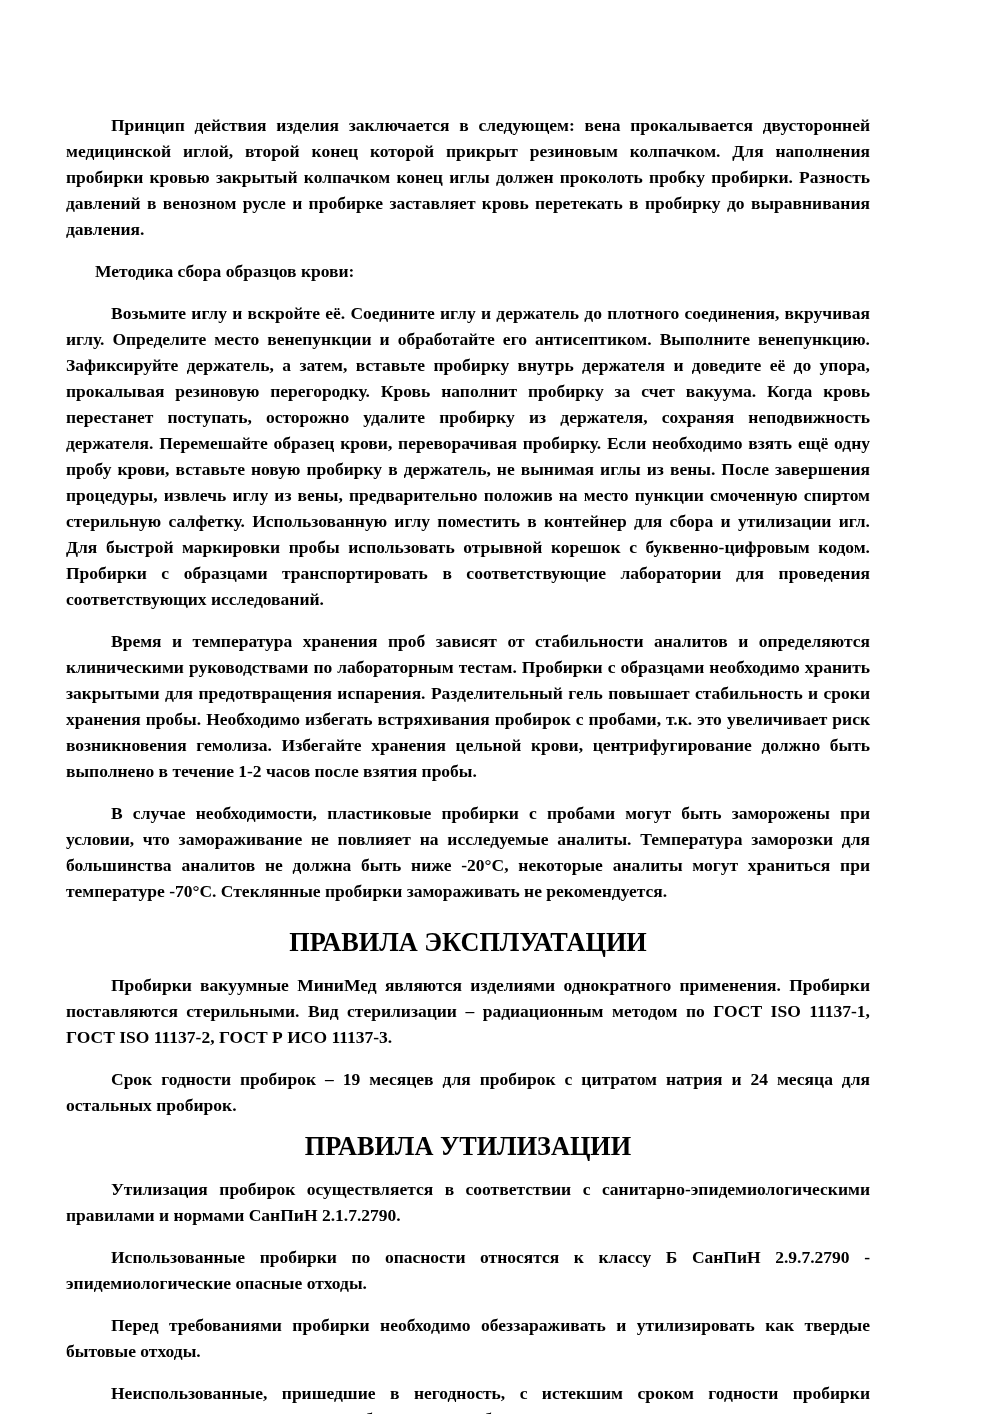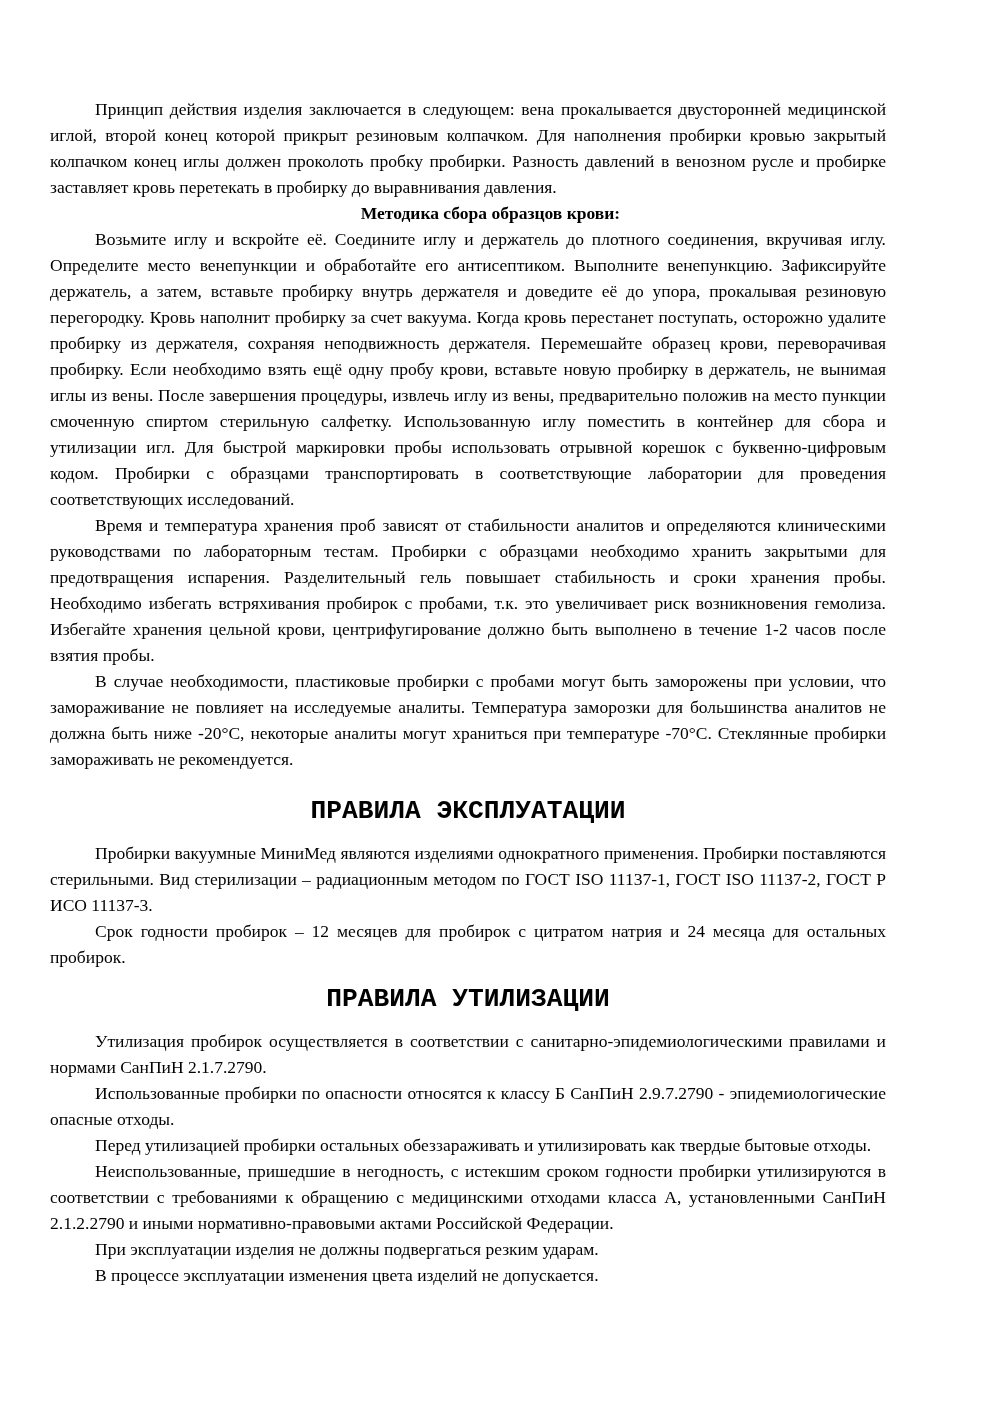--- a/index.html
+++ b/index.html
@@ -13,36 +13,36 @@
     min-height: 1414px;
     box-sizing: border-box;
     background: #ffffff;
     padding: 96px 114px 60px 50px;
     font-family: "Liberation Serif", "DejaVu Serif", serif;
     font-size: 17.5px;
     line-height: 26px;
     color: #000000;
   }
   .para {
-    margin: 0;
+    margin: 16px;
     text-align: justify;
     text-indent: 45px;
+    font-weight: bold;
   }
   .subheading {
     margin: 0;
-    text-align: center;
+    text-align: left;
     text-indent: 45px;
     font-weight: bold;
   }
   .section-heading {
     margin: 16px;
     text-align: center;
     text-indent: 0;
     font-weight: bold;
-    font-family: Liberation Mono, monospace;
   }
   .gap-before {
     margin-top: 26px;
   }
 </style>
 </head>
 <body>
 
 <div class="page">
 
@@ -54,29 +54,29 @@
 
 
   <p class="para">Время и температура хранения проб зависят от стабильности аналитов и определяются клиническими руководствами по лабораторным тестам. Пробирки с образцами необходимо хранить закрытыми для предотвращения испарения. Разделительный гель повышает стабильность и сроки хранения пробы. Необходимо избегать встряхивания пробирок с пробами, т.к. это увеличивает риск возникновения гемолиза. Избегайте хранения цельной крови, центрифугирование должно быть выполнено в течение 1-2 часов после взятия пробы.</p>
 
   <p class="para">В случае необходимости, пластиковые пробирки с пробами могут быть заморожены при условии, что замораживание не повлияет на исследуемые аналиты. Температура заморозки для большинства аналитов не должна быть ниже -20°С, некоторые аналиты могут храниться при температуре -70°С. Стеклянные пробирки замораживать не рекомендуется.</p>
 
   <h2 class="section-heading gap-before">ПРАВИЛА ЭКСПЛУАТАЦИИ</h2>
 
   <p class="para">Пробирки вакуумные МиниМед являются изделиями однократного применения. Пробирки поставляются стерильными. Вид стерилизации – радиационным методом по ГОСТ ISO 11137-1, ГОСТ ISO 11137-2, ГОСТ Р ИСО 11137-3.</p>
 
-  <p class="para">Срок годности пробирок – 12 месяцев для пробирок с цитратом натрия и 24 месяца для остальных пробирок.</p>
+  <p class="para">Срок годности пробирок – 19 месяцев для пробирок с цитратом натрия и 24 месяца для остальных пробирок.</p>
 
   <h2 class="section-heading">ПРАВИЛА УТИЛИЗАЦИИ</h2>
 
   <p class="para">Утилизация пробирок осуществляется в соответствии с санитарно-эпидемиологическими правилами и нормами СанПиН 2.1.7.2790.</p>
 
   <p class="para">Использованные пробирки по опасности относятся к классу Б СанПиН 2.9.7.2790 - эпидемиологические опасные отходы.</p>
 
-  <p class="para">Перед утилизацией пробирки остальных обеззараживать и утилизировать как твердые бытовые отходы.</p>
+  <p class="para">Перед требованиями пробирки необходимо обеззараживать и утилизировать как твердые бытовые отходы.</p>
 
   <p class="para">Неиспользованные, пришедшие в негодность, с истекшим сроком годности пробирки утилизируются в соответствии с требованиями к обращению с медицинскими отходами класса А, установленными СанПиН 2.1.2.2790 и иными нормативно-правовыми актами Российской Федерации.</p>
 
 
   <p class="para">При эксплуатации изделия не должны подвергаться резким ударам.</p>
 
   <p class="para">В процессе эксплуатации изменения цвета изделий не допускается.</p>
 
 </div>
 

